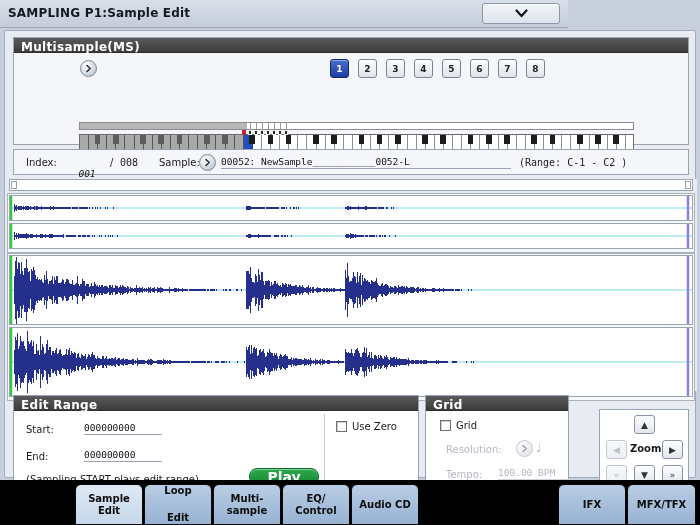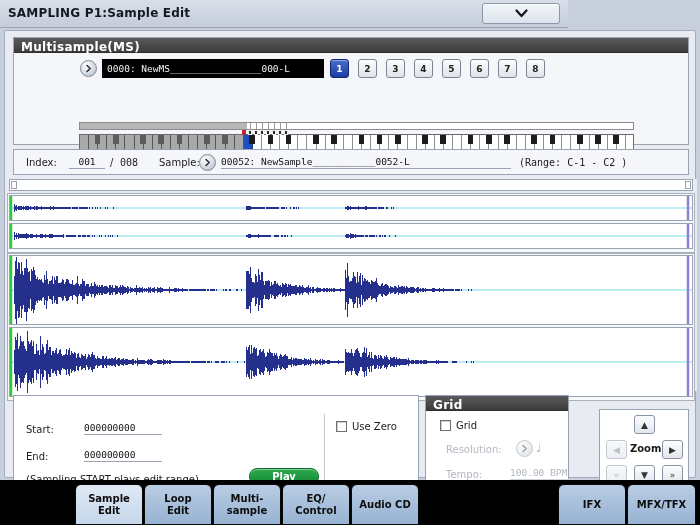--- a/index.html
+++ b/index.html
@@ -170,21 +170,21 @@
   .checkbox {
     width:11px; height:11px;
     background:#ffffff;
     border:1px solid #6f6f6f;
     box-shadow:inset 1px 1px 0 #cfcfcf;
   }
   .green-btn {
     background:linear-gradient(#2fa84f,#128a33);
     border:1px solid #0c6a26;
     border-radius:8px;
-    color:#ffffff; font-weight:bold; font-size:10px;
+    color:#ffffff; font-weight:bold; font-size:14px;
     display:flex; align-items:center; justify-content:center;
     box-shadow:inset 0 1px 0 #7fd396;
   }
   .sq-btn {
     width:21px; height:19px;
     border:1px solid #8b93a1; border-radius:3px;
     background:linear-gradient(#fcfdfe,#e2e7ee);
     box-shadow:inset 0 1px 0 #fff;
     display:flex; align-items:center; justify-content:center;
     font-size:9px; color:#333;
@@ -224,21 +224,20 @@
   <div class="group" id="ms-group">
     <div class="group-header">Multisample(MS)</div>
 
     <div style="position:absolute;left:66px;top:22px;">
       <div class="circle-btn">
         <svg width="9" height="9" viewBox="0 0 9 9">
             <path d="M3 1.5 L6.2 4.5 L3 7.5" stroke="#2b2f38" stroke-width="1.6" fill="none" stroke-linecap="round" stroke-linejoin="round"></path>
           </svg>
       </div>
     </div>
-    <div class="lcd" id="ms-name-field" style="position:absolute;left:88px;top:21px;width:222px;height:19px;">0000: NewMS________________000-L</div>
 
     <div id="ms-tabs" style="position:absolute;left:316px;top:21px;display:flex;gap:9px;">
         <div class="ms-tab sel">1</div>
         <div class="ms-tab">2</div>
         <div class="ms-tab">3</div>
         <div class="ms-tab">4</div>
         <div class="ms-tab">5</div>
         <div class="ms-tab">6</div>
         <div class="ms-tab">7</div>
         <div class="ms-tab">8</div>
@@ -358,21 +357,21 @@
             <path d="M4.5 0 L9 6 L0 6 Z" fill="#9e2a2f"></path>
           </svg></div>
         <div class="marker" style="left: 440px;"><svg width="9" height="6" viewBox="0 0 9 6">
             <path d="M4.5 0 L9 6 L0 6 Z" fill="#9e2a2f"></path>
           </svg></div>
       </div>
   </div>
 
   <div class="group" id="idx-group">
     <div class="lbl" style="position:absolute;left:12px;top:7px;">Index:</div>
-    <div class="underline-field" style="position:absolute;left:55px;top:4px;width:36px;height:15px;justify-content:center;">001</div>
+    <div class="underline-field" style="position:absolute;left:55px;top:16px;width:36px;height:15px;justify-content:center;font-style:italic;">001</div>
     <div class="lbl" style="position:absolute;left:96px;top:7px;">/</div>
     <div class="lbl" style="position:absolute;left:106px;top:7px;font-family:'DejaVu Sans Mono',monospace;">008</div>
     <div class="lbl" style="position:absolute;left:145px;top:7px;">Sample:</div>
     <div style="position:absolute;left:185px;top:4px;">
       <div class="circle-btn">
         <svg width="9" height="9" viewBox="0 0 9 9">
             <path d="M3 1.5 L6.2 4.5 L3 7.5" stroke="#2b2f38" stroke-width="1.6" fill="none" stroke-linecap="round" stroke-linejoin="round"></path>
           </svg>
       </div>
     </div>
@@ -423,20 +422,21 @@
             <path d="M0 34H682" stroke="#7fd9e8" stroke-width="1"></path>
             <path d="M4 22.07635874038766V45.92364125961234M5 8.630257447794378V59.36974255220562M6 12.04613250568033V55.95386749431967M7 4.711422839280054V63.288577160719946M8 21.303481309876027V46.69651869012397M9 18.405704558959478V49.59429544104052M10 8.076301597793126V59.923698402206874M11 13.422259420121346V54.57774057987865M12 14.183901918835826V53.81609808116417M13 12.588724171640774V55.41127582835922M14 18.017961756859926V49.982038243140074M15 20.686372375760314V47.313627624239686M16 23.13545652409268V44.86454347590732M17 2.5476528460594956V65.45234715394051M18 12.522158956862043V55.47784104313796M19 15.78563813694388V52.21436186305612M20 14.018426489625014V53.981573510374986M21 11.564189569226144V56.435810430773856M22 17.524610939049303V50.4753890609507M23 13.214091315046467V54.78590868495353M24 26.098236786142497V41.90176321385751M25 26.34726685038666V41.65273314961334M26 16.28171134134006V51.718288658659944M27 23.472008472154368V44.52799152784563M28 21.545899350486884V46.454100649513116M29 26.575408487189765V41.42459151281023M30 7.921486980651984V60.078513019348016M31 21.531220046281337V46.468779953718666M32 16.313382386119887V51.68661761388012M33 18.990039500764844V49.009960499235156M34 25.981181785693984V42.018818214306016M35 24.62610429799117V43.37389570200883M36 16.180901387778004V51.81909861222199M37 12.005602254183565V55.994397745816435M38 21.922263597792494V46.077736402207506M39 19.38544390272026V48.61455609727974M40 18.77308057972622V49.22691942027378M41 26.676329871654673V41.32367012834533M42 22.660981953204878V45.33901804679512M43 23.03102114184532V44.968978858154685M44 24.591746661182924V43.408253338817076M45 21.84022427430211V46.15977572569789M46 19.67640185292955V48.32359814707045M47 26.06967570836855V41.93032429163145M48 24.520431800180475V43.479568199819525M49 22.31333481286414V45.68666518713586M50 21.062536827818953V46.93746317218105M51 26.246061230749028V41.75393876925097M52 27.834755904133644V40.165244095866356M53 26.835901360043884V41.164098639956116M54 27.230444799066916V40.769555200933084M55 25.885090666073296V42.114909333926704M56 20.941709088673264V47.058290911326736M57 26.902888822226913V41.09711117777309M58 22.400750605622555V45.599249394377445M59 20.4998018079814V47.5001981920186M60 27.285932566776644V40.714067433223356M61 23.253052681472035V44.746947318527965M62 25.113418046772868V42.886581953227136M63 26.206098533888273V41.79390146611173M64 24.205550547130464V43.794449452869536M65 24.958520040463874V43.041479959536126M66 30.30021761268882V37.69978238731118M67 25.98595572493246V42.01404427506754M68 24.848359480240237V43.151640519759766M69 28.727980404012865V39.27201959598713M70 30.159729776061177V37.84027022393882M71 25.66018011614532V42.33981988385468M72 27.385774899072697V40.6142251009273M73 28.370113292278706V39.6298867077213M74 28.446349976932222V39.553650023067775M75 26.18633042947593V41.81366957052407M76 30.77368945922416V37.22631054077584M77 28.67747231679215V39.322527683207845M78 26.2381635513862V41.7618364486138M79 26.954803175459876V41.04519682454012M80 28.57897237090698V39.42102762909302M81 26.05439861247053V41.94560138752947M82 24.17199720749396V43.82800279250604M83 26.736596778002877V41.26340322199712M84 27.167184820992983V40.83281517900702M85 29.915519580264146V38.084480419735854M86 31.15754720930038V36.842452790699625M87 27.65714430138246V40.34285569861754M88 29.948962507103353V38.05103749289665M89 30.320279454408706V37.679720545591294M90 30.523427834012523V37.47657216598748M91 30.893366541475018V37.10663345852498M92 27.852032440842148V40.14796755915785M93 28.423190954897837V39.576809045102166M94 30.85655990408895V37.143440095911046M95 29.967370527081098V38.032629472918906M96 28.487257065781694V39.51274293421831M97 30.61788582701915V37.38211417298085M98 30.973754991917495V37.026245008082505M99 29.901177478068178V38.09882252193182M100 30.933820268862082V37.066179731137915M101 30.352657637203627V37.64734236279637M102 30.368394433632723V37.63160556636728M103 30.794818974451164V37.20518102554883M104 30.01966808857026V37.98033191142974M105 29.368286183958492V38.631713816041504M106 31.99249399828596V36.00750600171404M107 30.72952453467023V37.270475465329774M108 29.90683038991896V38.09316961008104M109 29.82070213529843V38.17929786470157M110 32.36182789732374V35.63817210267626M111 30.533631026323036V37.466368973676964M112 30.544340462785872V37.45565953721413M113 30.452238335283287V37.54776166471671M114 32.46620307586576V35.53379692413424M115 31.410789957699322V36.58921004230068M116 30.830495264410146V37.169504735589854M117 30.546760415262547V37.45323958473745M118 31.606974083807167V36.39302591619283M119 31.95547277757631V36.04452722242369M120 32.142288440166396V35.857711559833604M121 32.12182140093038V35.87817859906962M122 31.4059320591543V36.594067940845704M123 30.984965676021087V37.01503432397892M124 32.71930441424216V35.28069558575784M125 31.645214744877443V36.35478525512256M126 32.80360758809899V35.19639241190101M127 29.943512834316294V38.056487165683706M128 32.484498535371024V35.515501464628976M129 31.737766160488093V36.26223383951191M130 32.19233111869091V35.80766888130909M131 32.278377310826V35.721622689174M132 32.08790290687388V35.91209709312612M133 32.11061730084316V35.88938269915684M134 31.877999547187798V36.1220004528122M135 32.829790950756525V35.170209049243475M136 32.68359950093271V35.31640049906729M137 31.799554262948746V36.200445737051254M138 31.455160543935V36.544839456065M139 32.23436656850321V35.76563343149679M140 31.43985134427629V36.56014865572371M141 30.630123788088902V37.3698762119111M142 32.15640066101168V35.84359933898832M143 32.68439641024017V35.31560358975983M144 32.63881894405198V35.36118105594802M145 33.01258564901104V34.98741435098896M146 33.067847168855245V34.932152831144755M147 32.21329440311893V35.78670559688107M148 31.61033682045667V36.38966317954333M149 32.29069638740499V35.70930361259501M150 31.949244201048135V36.05075579895186M151 31.950882844516194V36.049117155483806M152 32.504094922307715V35.495905077692285M153 31.391673899175814V36.608326100824186M154 31.605163179717263V36.394836820282734M155 32.03904246503208V35.96095753496792M156 32.677702470342844V35.322297529657156M157 32.15521076387491V35.84478923612509M158 32.79055328486469V35.20944671513531M159 32.46577652424217V35.53422347575783M160 32.18949694717142V35.81050305282858M161 33.08816099681668V34.91183900318332M162 32.97018541853001V35.02981458146999M163 33.086054452412725V34.913945547587275M164 32.67861919288325V35.32138080711675M165 33.11468326017122V34.88531673982878M166 33.207882527041704V34.792117472958296M167 33.21159818734492V34.78840181265508M168 33.28781327345963V34.71218672654037M169 32.50673966140899V35.49326033859101M170 33.35088543676708V34.64911456323292M171 32.81110374269325V35.18889625730675M172 32.63609364703273V35.36390635296727M173 33.176236540799444V34.823763459200556M174 32.72390689970727V35.27609310029273M175 33.11171010692439V34.88828989307561M176 33.311907334969824V34.688092665030176M177 32.59135628721544V35.40864371278456M178 32.89396208462634V35.10603791537366M179 32.627213772237376V35.372786227762624M180 33.52887707305359V34.47112292694641M181 33.47542613918669V34.52457386081331M182 32.79266852176995V35.20733147823005M183 33.37355318113798V34.62644681886202M184 33.020817799921275V34.979182200078725M185 32.951662258603896V35.048337741396104M186 33.22448428137457V34.77551571862543M187 33.07323618390695V34.92676381609305M188 32.76380110825621V35.23619889174379M189 33.16135871062745V34.83864128937255M190 33.004296333893045V34.995703666106955M191 33.166687422577226V34.833312577422774M192 33.06841353132594V34.93158646867406M193 33.04431794476653V34.95568205523347M194 32.93216782866864V35.06783217133136M195 33.41699809933773V34.58300190066227M196 33.561424873108365V34.438575126891635M197 33.23090337099199V34.76909662900801M198 33.238488925066434V34.761511074933566M199 33.02115528924132V34.97884471075868M200 33.58126979509928V34.41873020490072M201 33.1674753362562V34.8325246637438M203 33.595139530798086V34.404860469201914M204 33.54030191779061V34.45969808220939M205 33.22168692949172V34.77831307050828M206 33.322665551063615V34.677334448936385M207 33.210282143212275V34.789717856787725M208 33.32729977307047V34.67270022692953M211 33.16206521268324V34.83793478731676M212 33.39502137968881V34.60497862031119M213 33.457553891810925V34.542446108189075M214 33.43178673849511V34.56821326150489M215 33.50442989647779V34.49557010352221M216 33.36332438152464V34.63667561847536M219 33.43014345591403V34.56985654408597M227 33.476640884328596V34.523359115671404M233 33.56749302002992V34.43250697997008M234 33.397900318612876V34.602099681387124M236 19.252859277484006V48.747140722515994M237 21.881514167177833V46.11848583282217M238 18.79880553982295V49.20119446017705M239 17.33758855873875V50.66241144126125M240 26.01751775945894V41.98248224054106M241 16.65858102098289V51.34141897901711M242 25.04871756088656V42.95128243911344M243 19.738851793504992V48.26114820649501M244 19.13048919420406V48.86951080579594M245 20.557163888824153V47.44283611117585M246 19.637736759389647V48.36226324061035M247 28.30764783295498V39.692352167045016M248 26.635993768271234V41.364006231728766M249 21.904537699972884V46.095462300027116M250 20.55358214544163V47.44641785455837M251 23.800131427056296V44.1998685729437M252 23.34296441602862V44.65703558397138M253 21.291725248625035V46.708274751374965M254 24.69621114835245V43.30378885164755M255 29.3731128631948V38.6268871368052M256 27.809640492387764V40.190359507612236M257 23.928934366258943V44.07106563374106M258 25.181276558399098V42.8187234416009M259 21.11166518796832V46.88833481203168M260 24.422578732097847V43.57742126790215M261 24.527297659764454V43.47270234023554M262 24.686886253337182V43.31311374666282M263 28.43124553058187V39.56875446941813M264 25.492705111393064V42.507294888606936M265 27.182569606143378V40.817430393856625M266 24.56710411484958V43.432895885150415M267 28.162829230301334V39.837170769698666M268 30.92403990743975V37.07596009256025M269 28.170906263388783V39.82909373661121M270 25.721680428338964V42.27831957166104M271 27.031626852745823V40.96837314725418M272 29.459057965718117V38.54094203428188M273 27.522785552615208V40.477214447384796M274 27.122279778251276V40.877720221748724M275 26.155594344421452V41.84440565557855M276 28.298239255766106V39.701760744233894M277 27.959420491973503V40.0405795080265M278 30.77859785009356V37.22140214990644M279 30.736715685378943V37.26328431462105M280 31.46742679929055V36.53257320070945M281 29.080653973877034V38.919346026122966M282 31.96031018013873V36.039689819861266M283 29.793862723402228V38.20613727659777M284 31.261774962418716V36.73822503758129M285 29.748423513519864V38.25157648648013M286 30.419557018105102V37.5804429818949M287 31.258501694648746V36.74149830535125M288 30.93515079724815V37.06484920275185M289 30.954644648731552V37.04535535126845M290 30.912004852167808V37.08799514783219M291 31.232901046980036V36.76709895301996M292 31.914766671121807V36.085233328878196M293 31.906350996173103V36.0936490038269M294 30.27215884188737V37.72784115811263M295 31.46956067201243V36.53043932798757M296 30.916140101878803V37.0838598981212M297 32.184241563694286V35.815758436305714M298 30.786792144375017V37.21320785562499M299 31.753621648961126V36.24637835103887M300 29.70059113727004V38.29940886272996M301 32.0811033782401V35.9188966217599M302 32.522236861773315V35.477763138226685M303 32.016888883138705V35.983111116861295M304 32.8855386440708V35.1144613559292M305 31.497032272140064V36.50296772785994M306 31.59049432164378V36.40950567835622M307 31.63251601857034V36.36748398142966M308 32.83469537971194V35.16530462028806M309 31.62187260154529V36.37812739845471M310 31.144706146671084V36.85529385332892M311 32.608660433398946V35.391339566601054M312 30.891228277855003V37.108771722145M313 32.01928483635497V35.98071516364503M314 31.936730499362042V36.06326950063796M315 32.88672337239315V35.11327662760685M316 33.052865517508415V34.947134482491585M317 32.112321185640575V35.887678814359425M318 32.37317976327834V35.62682023672166M319 32.26524020066965V35.73475979933035M320 32.8907103058275V35.1092896941725M321 33.04145542124068V34.95854457875932M322 33.117000638085685V34.882999361914315M323 33.198004262251224V34.801995737748776M324 33.030363429495786V34.969636570504214M325 32.996707513580574V35.003292486419426M326 32.55775976841952V35.44224023158048M327 33.28486191802014V34.71513808197986M328 32.12455687676582V35.87544312323418M329 33.26112019215613V34.73887980784387M330 33.08592240610974V34.91407759389026M331 33.07967287049164V34.92032712950836M332 32.93703609608135V35.06296390391865M333 33.42636209356917V34.57363790643083M334 33.556842264028305V34.443157735971695M335 20.84795749182927V47.15204250817073M336 23.543445244867947V44.45655475513205M337 24.709516120403194V43.290483879596806M338 23.58136767130251V44.41863232869749M339 24.980077859173264V43.019922140826736M340 24.512055530640573V43.48794446935943M341 21.202638282372504V46.797361717627496M342 25.188960326959048V42.81103967304095M343 27.78292047231401V40.21707952768599M344 24.920409854832045V43.079590145167955M345 21.837319846784673V46.16268015321533M346 20.849962279821995V47.150037720178005M347 19.523759284865868V48.47624071513413M348 23.479545754227523V44.52045424577248M349 24.853279746754936V43.146720253245064M350 28.813819321059654V39.186180678940346M351 28.62920387017592V39.37079612982408M352 25.339603715467174V42.66039628453282M353 24.473544715279235V43.52645528472077M354 19.423271459821805V48.576728540178195M355 24.979924617210287V43.02007538278971M356 19.56632464567537V48.433675354324635M357 28.784181707527953V39.21581829247204M358 26.634925166987944V41.36507483301205M359 24.21448712634525V43.78551287365475M360 29.825473980602894V38.174526019397106M361 24.421136103036638V43.57886389696336M362 29.9944237426832V38.0055762573168M363 30.540348593729362V37.45965140627064M364 26.870980863789995V41.129019136210005M365 26.605881812570704V41.3941181874293M366 28.214449232092004V39.785550767908M367 30.60553836675218V37.394461633247815M368 26.502269199032753V41.49773080096725M369 29.871389152137066V38.12861084786293M370 27.173520662636285V40.826479337363715M371 27.841934009441317V40.15806599055868M372 30.2881235126407V37.7118764873593M373 30.56855754012492V37.43144245987508M374 28.15129378453531V39.84870621546469M375 28.729392410460882V39.27060758953912M376 27.436935282093085V40.56306471790692M377 28.906231126673244V39.09376887332676M378 31.290868190475646V36.70913180952435M379 31.582296573866977V36.41770342613302M380 29.16717456400614V38.83282543599386M381 30.443918514199876V37.55608148580013M382 29.91531075489628V38.08468924510372M383 29.245680091990874V38.75431990800912M384 28.976541036183306V39.023458963816694M385 30.522202709510772V37.47779729048923M386 29.14361401891085V38.856385981089154M387 30.68104849463487V37.318951505365135M388 30.965409868449935V37.03459013155006M389 30.40037627861615V37.59962372138385M390 30.894800683437904V37.1051993165621M391 30.716392596828044V37.283607403171956M392 31.470150661108402V36.5298493388916M393 31.065361594311305V36.934638405688695M394 31.18334820175265V36.81665179824735M395 30.732685073898153V37.26731492610185M396 31.051209771072962V36.94879022892704M397 32.34231637288421V35.65768362711579M398 30.269346664863395V37.7306533351366M399 32.495763499162514V35.504236500837486M400 32.82224883516255V35.17775116483745M401 32.27978310139847V35.72021689860153M402 32.1130174738634V35.8869825261366M403 32.29269888789869V35.70730111210131M404 32.86436928987863V35.13563071012137M405 31.885686353478786V36.11431364652121M406 32.40782604837414V35.59217395162586M407 31.978116291547884V36.021883708452116M408 32.184711426644846V35.815288573355154M409 32.51248856437546V35.48751143562454M410 31.767009510263648V36.23299048973635M411 32.08443734651326V35.91556265348674M412 33.03603026305705V34.96396973694295M413 31.76259130679031V36.23740869320969M414 31.9405932400853V36.0594067599147M415 31.549924117870333V36.45007588212967M416 32.47016380185934V35.52983619814066M417 32.84952306848221V35.15047693151779M418 32.56998604636604V35.43001395363396M419 32.98211369306315V35.01788630693685M420 32.833353325177725V35.166646674822275M421 32.52681530347807V35.47318469652193M422 32.696617769488014V35.303382230511986M423 32.87617662905029V35.12382337094971M424 33.39979233147992V34.60020766852008M425 32.91517114736509V35.08482885263491M426 32.4982908223682V35.5017091776318M427 33.1235219923171V34.8764780076829M428 32.32388341129421V35.67611658870579M429 33.41352695894094V34.58647304105906M430 32.873687641366736V35.126312358633264M431 33.27470598992924V34.72529401007076M432 33.257134737722836V34.742865262277164M433 33.10862497843026V34.89137502156974M434 33.46813691385542V34.53186308614458M435 33.02447939345924V34.97552060654076M436 33.41346031868454V34.58653968131546M437 33.17139258087873V34.82860741912127M438 33.548705175844105V34.451294824155895M440 33.503881814919836V34.496118185080164M442 33.29525677393112V34.70474322606888M443 33.102156380088196V34.897843619911804M444 33.49988242673671V34.50011757326329M445 33.439502023587096V34.560497976412904M446 33.23379421954116V34.76620578045884M447 33.59025058508407V34.40974941491593M448 33.563702762711294V34.436297237288706M449 33.505529949231736V34.494470050768264M451 33.55236274746366V34.44763725253634M453 33.52789300669443V34.47210699330557M454 33.561975720549334V34.438024279450666M456 33.443803793032544V34.556196206967456M461 33.28613131204866V34.71386868795134M463 33.49896632369856V34.50103367630144" stroke="#24308c" stroke-width="1" fill="none" shape-rendering="crispEdges"></path>
             <path d="M1 0V68" stroke="#2fc940" stroke-width="2.5"></path>
             <path d="M678 0V68" stroke="#8e7fe0" stroke-width="2.5"></path>
           </svg>
         </div>
       </div>
   </div>
 
   <div class="group" id="edit-range">
+    <div class="group-header">Edit Range</div>
     <div class="lbl" style="position:absolute;left:12px;top:28px;">Start:</div>
     <div class="underline-field" style="position:absolute;left:70px;top:24px;width:78px;height:15px;">000000000</div>
     <div class="lbl" style="position:absolute;left:12px;top:55px;">End:</div>
     <div class="underline-field" style="position:absolute;left:70px;top:51px;width:78px;height:15px;">000000000</div>
     <div class="lbl" style="position:absolute;left:12px;top:78px;">(Sampling START plays edit range)</div>
     <div class="green-btn" style="position:absolute;left:235px;top:72px;width:70px;height:17px;">Play</div>
     <div class="vsep" style="left:310px;top:18px;height:74px;"></div>
     <div style="position:absolute;left:322px;top:25px;display:flex;align-items:center;gap:5px;">
       <div class="checkbox"></div>
       <span class="lbl">Use Zero</span>
@@ -452,41 +452,41 @@
     <div class="lbl dim-text" style="position:absolute;left:20px;top:48px;">Resolution:</div>
     <div style="position:absolute;left:90px;top:44px;opacity:.45;">
       <div class="circle-btn">
         <svg width="9" height="9" viewBox="0 0 9 9">
             <path d="M3 1.5 L6.2 4.5 L3 7.5" stroke="#2b2f38" stroke-width="1.6" fill="none" stroke-linecap="round" stroke-linejoin="round"></path>
           </svg>
       </div>
     </div>
     <div class="lbl dim-text" style="position:absolute;left:110px;top:45px;font-size:12px;">♩</div>
     <div class="lbl dim-text" style="position:absolute;left:20px;top:73px;">Tempo:</div>
-    <div class="underline-field dim-text" style="position:absolute;left:84px;top:69px;width:80px;height:15px;border-bottom-color:#ccd1da;">100.00 BPM</div>
+    <div class="underline-field dim-text" style="position:absolute;left:72px;top:69px;width:80px;height:15px;border-bottom-color:#ccd1da;">100.00 BPM</div>
   </div>
 
   <div id="zoom-panel">
     <div class="sq-btn" style="position:absolute;left:34px;top:5px;">▲</div>
     <div class="sq-btn dis" style="position:absolute;left:6px;top:30px;">◀</div>
     <div style="position:absolute;left:30px;top:33px;font-size:10px;font-weight:bold;color:#1a1a1a;">Zoom</div>
     <div class="sq-btn" style="position:absolute;left:62px;top:30px;">▶</div>
     <div class="sq-btn dis" style="position:absolute;left:6px;top:55px;">«</div>
     <div class="sq-btn" style="position:absolute;left:34px;top:55px;">▼</div>
     <div class="sq-btn" style="position:absolute;left:62px;top:55px;">»</div>
   </div>
 
 </div>
 
 <div id="tabbar">
     <div class="tab sel" style="left: 75px; width: 68px;">
       <span>Sample</span>
       <span>Edit</span>
     </div>
-    <div class="tab" style="left: 144px; width: 68px;">
+    <div class="tab" style="left: 144px; width: 68px; justify-content: space-between;">
       <span>Loop</span>
       <span>Edit</span>
     </div>
     <div class="tab" style="left: 213px; width: 68px;">
       <span>Multi-</span>
       <span>sample</span>
     </div>
     <div class="tab" style="left: 282px; width: 68px;">
       <span>EQ/</span>
       <span>Control</span>

